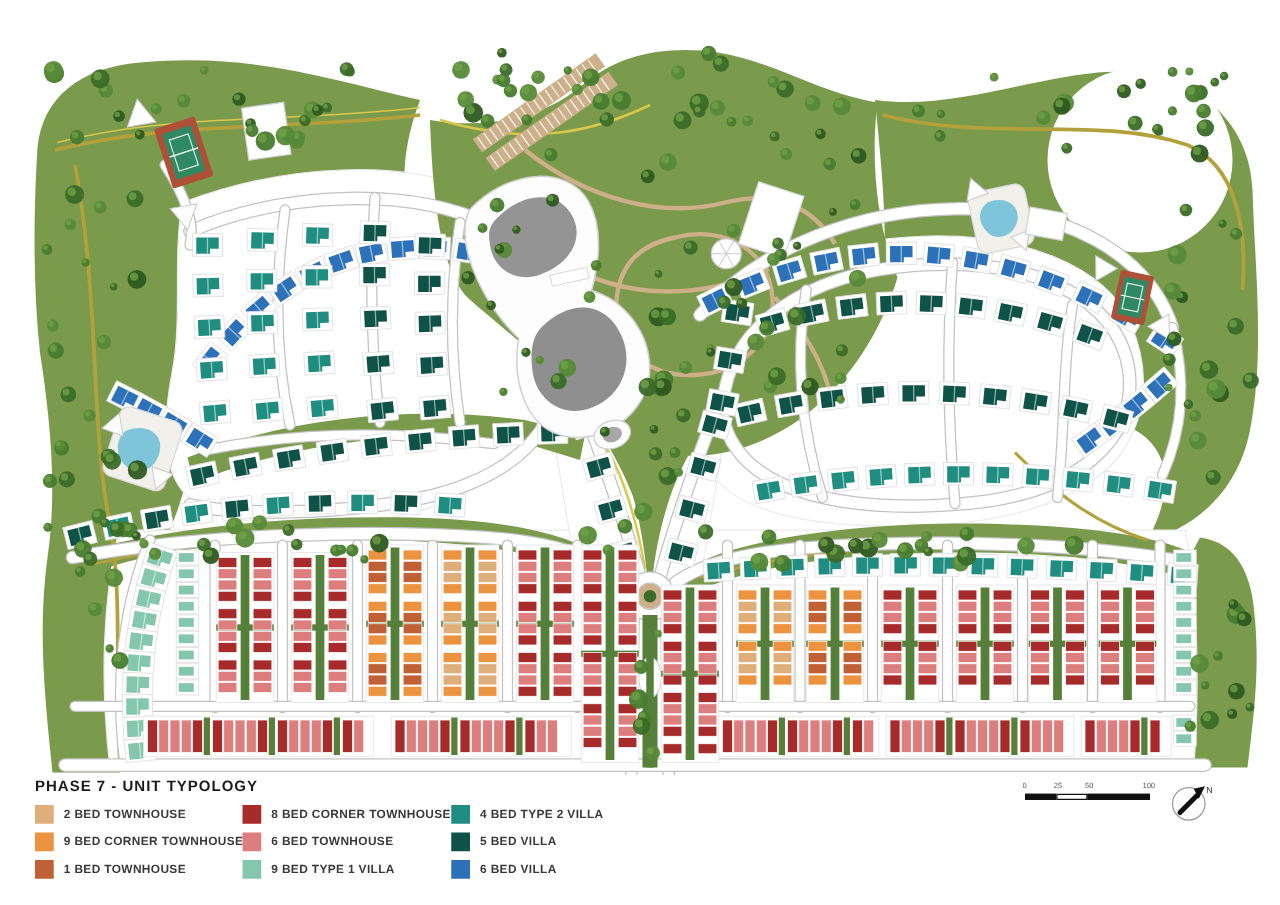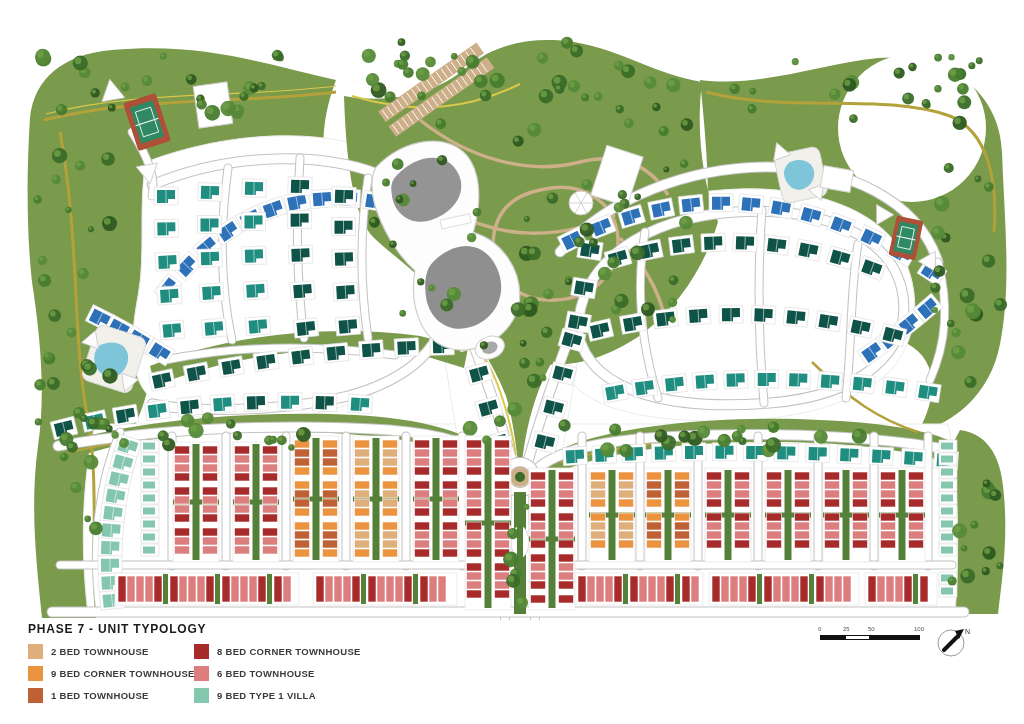--- a/index.html
+++ b/index.html
@@ -1904,20 +1904,34 @@
           </div>
           <div class="legend-item">
             <div class="legend-swatch" style="background: rgb(220, 126, 126);"></div>
             <div class="legend-label">6 BED  TOWNHOUSE</div>
           </div>
           <div class="legend-item">
             <div class="legend-swatch" style="background: rgb(132, 199, 174);"></div>
             <div class="legend-label">9 BED  TYPE 1 VILLA</div>
           </div>
         </div>
+        <div class="legend-col c2">
+          <div class="legend-item">
+            <div class="legend-swatch" style="background: rgb(31, 142, 128);"></div>
+            <div class="legend-label">4 BED  TYPE 2 VILLA</div>
+          </div>
+          <div class="legend-item">
+            <div class="legend-swatch" style="background: rgb(15, 83, 72);"></div>
+            <div class="legend-label">5 BED VILLA</div>
+          </div>
+          <div class="legend-item">
+            <div class="legend-swatch" style="background: rgb(45, 114, 185);"></div>
+            <div class="legend-label">6 BED VILLA</div>
+          </div>
+        </div>
       </div>
   </div>
 
   <div class="scalebar">
     <div class="ticks" id="scale-ticks">
         <span style="left: 0px;">0</span>
         <span style="left: 25px;">25</span>
         <span style="left: 50px;">50</span>
         <span style="left: 96px;">100</span>
       </div>

